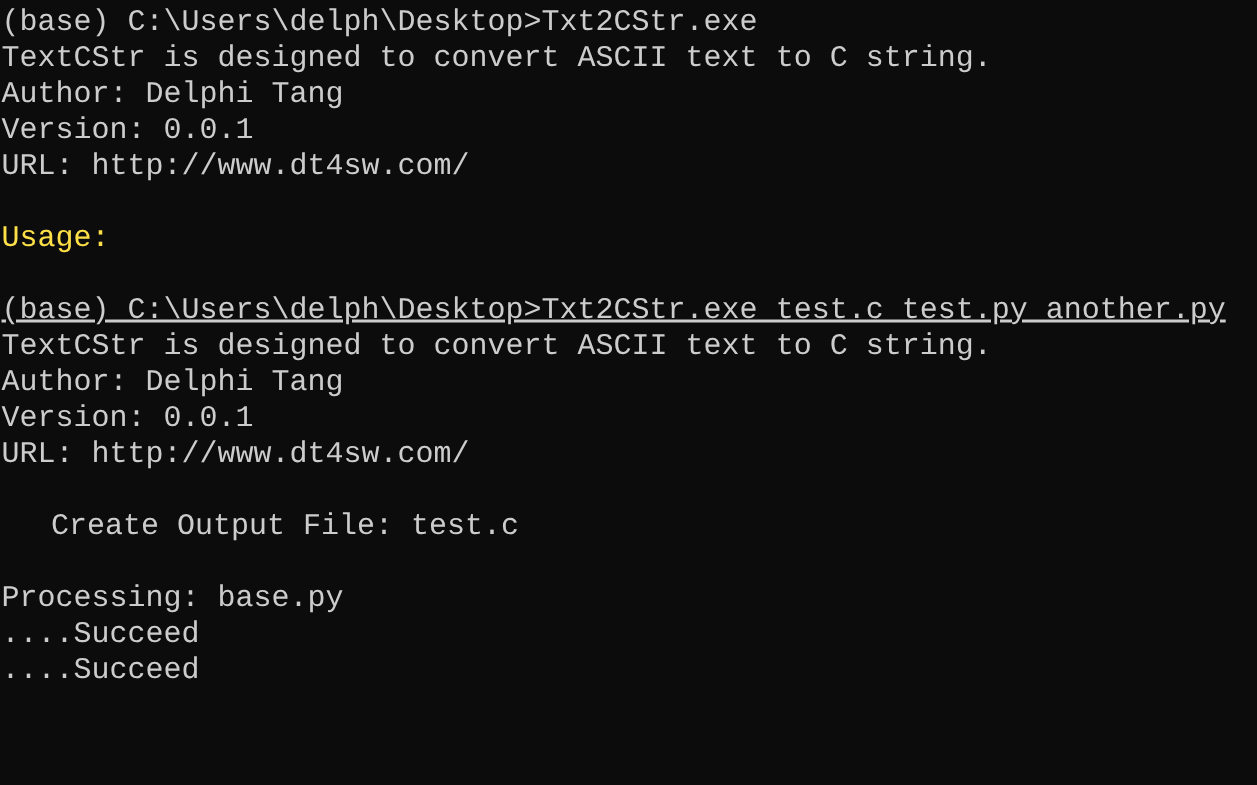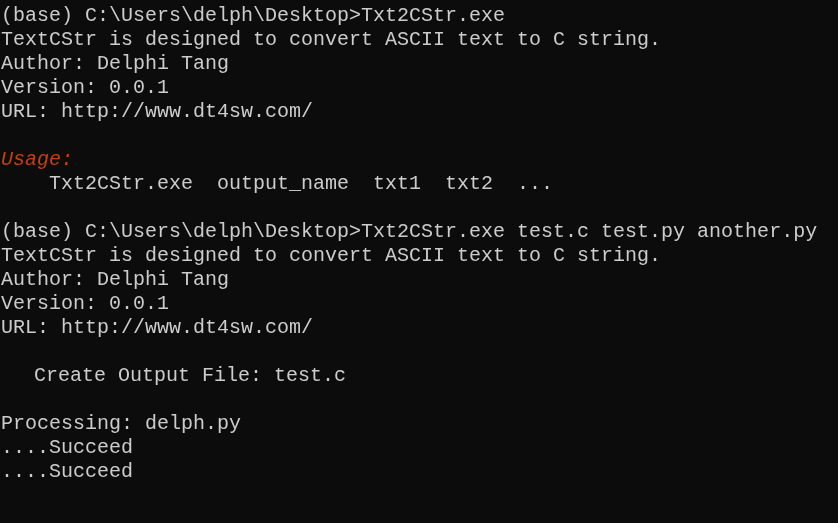--- a/index.html
+++ b/index.html
@@ -49,30 +49,29 @@
 
 <div id="terminal-window" style="background: rgb(12, 12, 12);">
   <div id="terminal-screen">
 
     <div class="console-line" style="color: rgb(204, 204, 204);">(base) C:\Users\delph\Desktop&gt;Txt2CStr.exe</div>
     <div class="console-line" style="color: rgb(204, 204, 204);">TextCStr is designed to convert ASCII text to C string.</div>
     <div class="console-line" style="color: rgb(204, 204, 204);">Author: Delphi Tang</div>
     <div class="console-line" style="color: rgb(204, 204, 204);">Version: 0.0.1</div>
     <div class="console-line" style="color: rgb(204, 204, 204);">URL: http://www.dt4sw.com/</div>
     <div class="console-line blank"></div>
-    <div class="console-line" style="color: #c2410c; font-style: italic;">Usage:</div>
-    <div class="console-line" style="color: rgb(204, 204, 204);">    Txt2CStr.exe  output_name  txt1  txt2  ...</div>
+    <div class="console-line" style="color: #fde047;">Usage:</div>
     <div class="console-line blank"></div>
-    <div class="console-line" style="color: rgb(204, 204, 204);">(base) C:\Users\delph\Desktop&gt;Txt2CStr.exe test.c test.py another.py</div>
+    <div class="console-line" style="color: rgb(204, 204, 204); text-decoration: underline;">(base) C:\Users\delph\Desktop&gt;Txt2CStr.exe test.c test.py another.py</div>
     <div class="console-line" style="color: rgb(204, 204, 204);">TextCStr is designed to convert ASCII text to C string.</div>
     <div class="console-line" style="color: rgb(204, 204, 204);">Author: Delphi Tang</div>
     <div class="console-line" style="color: rgb(204, 204, 204);">Version: 0.0.1</div>
     <div class="console-line" style="color: rgb(204, 204, 204);">URL: http://www.dt4sw.com/</div>
     <div class="console-line blank"></div>
     <div class="console-line" style="color: rgb(204, 204, 204); margin-left: 33px;">Create Output File: test.c</div>
     <div class="console-line blank"></div>
-    <div class="console-line" style="color: rgb(204, 204, 204);">Processing: delph.py</div>
+    <div class="console-line" style="color: rgb(204, 204, 204);">Processing: base.py</div>
     <div class="console-line" style="color: rgb(204, 204, 204);">....Succeed</div>
     <div class="console-line" style="color: rgb(204, 204, 204);">....Succeed</div>
 
   </div>
   <div id="cursor-block"></div>
 </div>
 
 </body></html>

